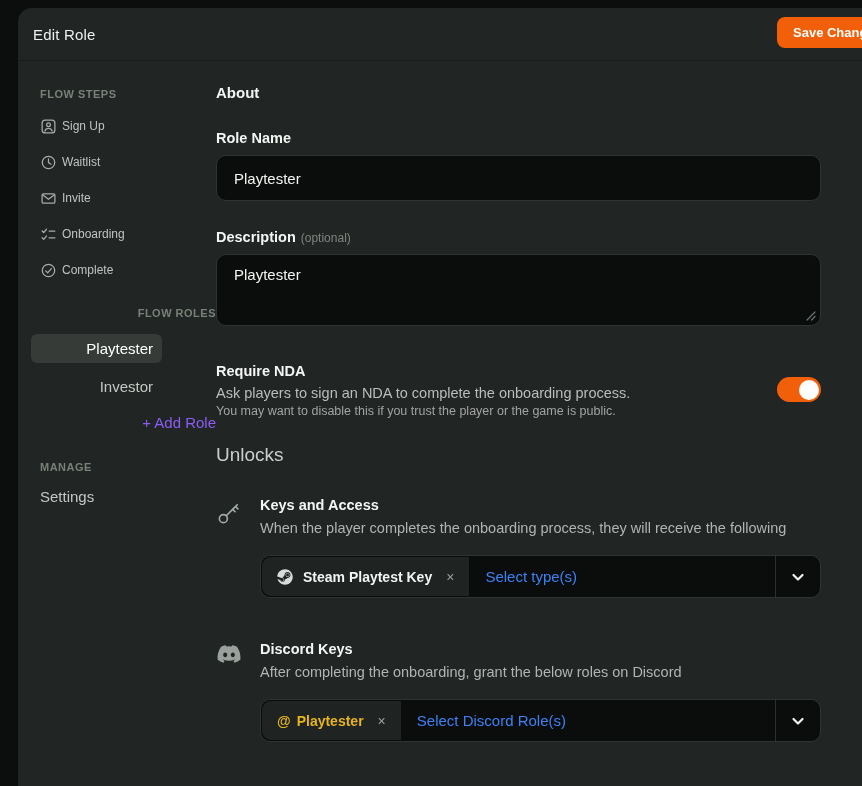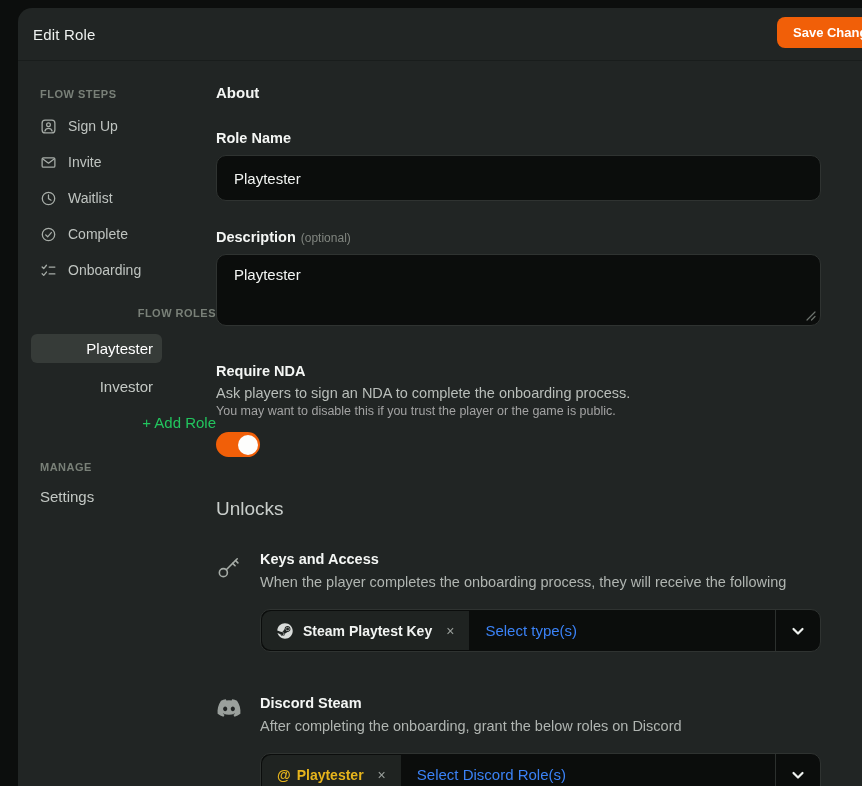--- a/index.html
+++ b/index.html
@@ -30,33 +30,33 @@
     font-family:"Liberation Sans", sans-serif;
   }
   
   .panel-body { display:flex; height:725px; }
   .sidebar { width:198px; padding:27px 0 0 22px; flex-shrink:0; }
   .side-label {
     font-size:11px; font-weight:bold; letter-spacing:.5px;
     color:#798078; margin-bottom:15px;
   }
   .side-item {
-    display:flex; align-items:center; gap:11px;
-    color:#bfc4c0; font-size:14px; height:22px; margin-bottom:14px;
+    display:flex; align-items:center; gap:5px;
+    color:#bfc4c0; font-size:12px; height:22px; margin-bottom:14px;
     cursor:pointer;
   }
   .side-item .ic { width:17px; height:17px; color:#a6aca7; flex-shrink:0; display:flex; }
   .side-item .ic svg { width:100%; height:100%; }
   .roles-group { margin-top:26px;text-align:right; }
   .role-item {
     font-size:15px; color:#c3c8c4; padding:6px 9px; margin-left:-9px;
     width:131px; border-radius:6px; margin-bottom:9px; cursor:pointer;
   }
   .role-item.selected { background:#363b38; color:#ffffff; }
-  .add-role { color:#22c55e; font-size:15px; margin-top:13px; cursor:pointer; }
+  .add-role { color:#8b5cf6; font-size:15px; margin-top:13px; cursor:pointer; }
   .manage-group { margin-top:30px; }
   .settings-item { font-size:15px; color:#c3c8c4; cursor:pointer; }
 
   
   .main { width:605px; padding-top:23px; }
   .h-about { font-size:15px; font-weight:bold; color:#f4f6f4; margin-bottom:29px; }
   .field-label { font-size:14.5px; font-weight:bold; color:#f4f6f4; margin-bottom:9px; }
   .optional { font-size:12px; font-weight:normal; color:#80857f; margin-left:5px; }
   .text-input {
     width:100%; height:46px; background:#0b0d0c;
@@ -68,21 +68,21 @@
   .textarea-wrap { position:relative; margin-bottom:37px; }
   .text-area {
     display:block; width:100%; height:72px; background:#0b0d0c;
     border:1px solid #2f3331; border-radius:10px;
     color:#f2f4f2; font-size:15px; padding:11px 17px;
     font-family:"Liberation Sans", sans-serif;
     resize:none; outline:none;
   }
   .resize-grip { position:absolute; right:5px; bottom:5px; color:#6c726d; display:flex; }
 
-  .nda-row { display:flex; align-items:flex-start; margin-bottom:41px;flex-direction:column; }
+  .nda-row { display:flex; align-items:flex-start; margin-bottom:26px; }
   .nda-text { flex:1; padding-right:20px; }
   .nda-title { font-size:14.5px; font-weight:bold; color:#f4f6f4; margin-bottom:6px; }
   .nda-desc { font-size:14.5px; color:#b9beba; margin-bottom:3px; }
   .nda-note { font-size:12.5px; color:#a3a3a3; }
   .toggle {
     width:44px; height:25px; border-radius:13px; background:#f15f08;
     position:relative; margin-top:14px; flex-shrink:0; cursor:pointer;
   }
   .toggle .knob {
     position:absolute; top:2.5px; right:2.5px; width:20px; height:20px;
@@ -136,57 +136,57 @@
             <circle cx="10" cy="8" r="2.2"></circle>
             <path d="M5.8 15.3c.6-2 2.6-3 4.2-3s3.6 1 4.2 3"></path>
           </svg>
         </span>
         <span>Sign Up</span>
       </div>
 
       <div class="side-item">
         <span class="ic">
           <svg viewBox="0 0 20 20" fill="none" stroke="currentColor" stroke-width="1.5" stroke-linecap="round" stroke-linejoin="round">
+            <circle cx="10" cy="10" r="7.3"></circle>
+            <path d="M10 5.8v4.4l3 1.8"></path>
+          </svg>
+        </span>
+        <span>Waitlist</span>
+      </div>
+
+      <div class="side-item">
+        <span class="ic">
+          <svg viewBox="0 0 20 20" fill="none" stroke="currentColor" stroke-width="1.5" stroke-linecap="round" stroke-linejoin="round">
             <rect x="2.5" y="4.5" width="15" height="11" rx="1.5"></rect>
             <path d="M3 5.5l7 5.3 7-5.3"></path>
           </svg>
         </span>
         <span>Invite</span>
-      </div>
-
-      <div class="side-item">
-        <span class="ic">
-          <svg viewBox="0 0 20 20" fill="none" stroke="currentColor" stroke-width="1.5" stroke-linecap="round" stroke-linejoin="round">
-            <circle cx="10" cy="10" r="7.3"></circle>
-            <path d="M10 5.8v4.4l3 1.8"></path>
-          </svg>
-        </span>
-        <span>Waitlist</span>
-      </div>
-
-      <div class="side-item">
-        <span class="ic">
-          <svg viewBox="0 0 20 20" fill="none" stroke="currentColor" stroke-width="1.5" stroke-linecap="round" stroke-linejoin="round">
-            <circle cx="10" cy="10" r="7.3"></circle>
-            <path d="M6.7 10.4l2.3 2.3 4.3-5"></path>
-          </svg>
-        </span>
-        <span>Complete</span>
       </div>
 
       <div class="side-item">
         <span class="ic">
           <svg viewBox="0 0 20 20" fill="none" stroke="currentColor" stroke-width="1.5" stroke-linecap="round" stroke-linejoin="round">
             <path d="M2.5 5.8l1.9 1.9 3.2-3.9"></path>
             <path d="M10.8 6h6.7"></path>
             <path d="M2.5 13.8l1.9 1.9 3.2-3.9"></path>
             <path d="M10.8 14h6.7"></path>
           </svg>
         </span>
         <span>Onboarding</span>
+      </div>
+
+      <div class="side-item">
+        <span class="ic">
+          <svg viewBox="0 0 20 20" fill="none" stroke="currentColor" stroke-width="1.5" stroke-linecap="round" stroke-linejoin="round">
+            <circle cx="10" cy="10" r="7.3"></circle>
+            <path d="M6.7 10.4l2.3 2.3 4.3-5"></path>
+          </svg>
+        </span>
+        <span>Complete</span>
       </div>
 
       <div class="roles-group">
         <div class="side-label">FLOW ROLES</div>
         <div class="role-item selected">Playtester</div>
         <div class="role-item">Investor</div>
         <div class="add-role">+ Add Role</div>
       </div>
 
       <div class="manage-group">
@@ -262,21 +262,21 @@
         </div>
       </div>
 
       <div class="unlock-row">
         <div class="unlock-icon">
           <svg width="26" height="20" viewBox="0 0 640 512" fill="#9aa09c">
             <path d="M524.531,69.836a1.5,1.5,0,0,0-.764-.7A485.065,485.065,0,0,0,404.081,32.03a1.816,1.816,0,0,0-1.923.91,337.461,337.461,0,0,0-14.9,30.6,447.848,447.848,0,0,0-134.426,0,309.541,309.541,0,0,0-15.135-30.6,1.89,1.89,0,0,0-1.924-.91A483.689,483.689,0,0,0,116.085,69.137a1.712,1.712,0,0,0-.788.676C39.068,183.651,18.186,294.69,28.43,404.354a2.016,2.016,0,0,0,.765,1.375A487.666,487.666,0,0,0,176.02,479.918a1.9,1.9,0,0,0,2.063-.676A348.2,348.2,0,0,0,208.12,430.4a1.86,1.86,0,0,0-1.019-2.588,321.173,321.173,0,0,1-45.868-21.853,1.885,1.885,0,0,1-.185-3.126c3.082-2.309,6.166-4.711,9.109-7.137a1.819,1.819,0,0,1,1.9-.256c96.229,43.917,200.41,43.917,295.5,0a1.812,1.812,0,0,1,1.924.233c2.944,2.426,6.027,4.851,9.132,7.16a1.884,1.884,0,0,1-.162,3.126,301.407,301.407,0,0,1-45.89,21.83,1.875,1.875,0,0,0-1,2.611,391.055,391.055,0,0,0,30.014,48.815,1.864,1.864,0,0,0,2.063.7A486.048,486.048,0,0,0,610.7,405.729a1.882,1.882,0,0,0,.765-1.352C623.729,277.594,590.933,167.465,524.531,69.836ZM222.491,337.58c-28.972,0-52.844-26.587-52.844-59.239S193.056,219.1,222.491,219.1c29.665,0,53.306,26.82,52.843,59.239C275.334,310.993,251.924,337.58,222.491,337.58Zm195.38,0c-28.971,0-52.843-26.587-52.843-59.239S388.437,219.1,417.871,219.1c29.667,0,53.307,26.82,52.844,59.239C470.715,310.993,447.538,337.58,417.871,337.58Z"></path>
           </svg>
         </div>
         <div>
-          <div class="unlock-title">Discord Steam</div>
+          <div class="unlock-title">Discord Keys</div>
           <div class="unlock-desc">After completing the onboarding, grant the below roles on Discord</div>
           <div class="select-field">
             <div class="tag">
               <span class="tag-at">@</span>
               <span class="tag-label gold" style="margin-left:-4px;">Playtester</span>
               <span class="tag-x">×</span>
             </div>
             <div class="select-placeholder">Select Discord Role(s)</div>
             <div class="chevron-box">
               <span style="display:flex;">

